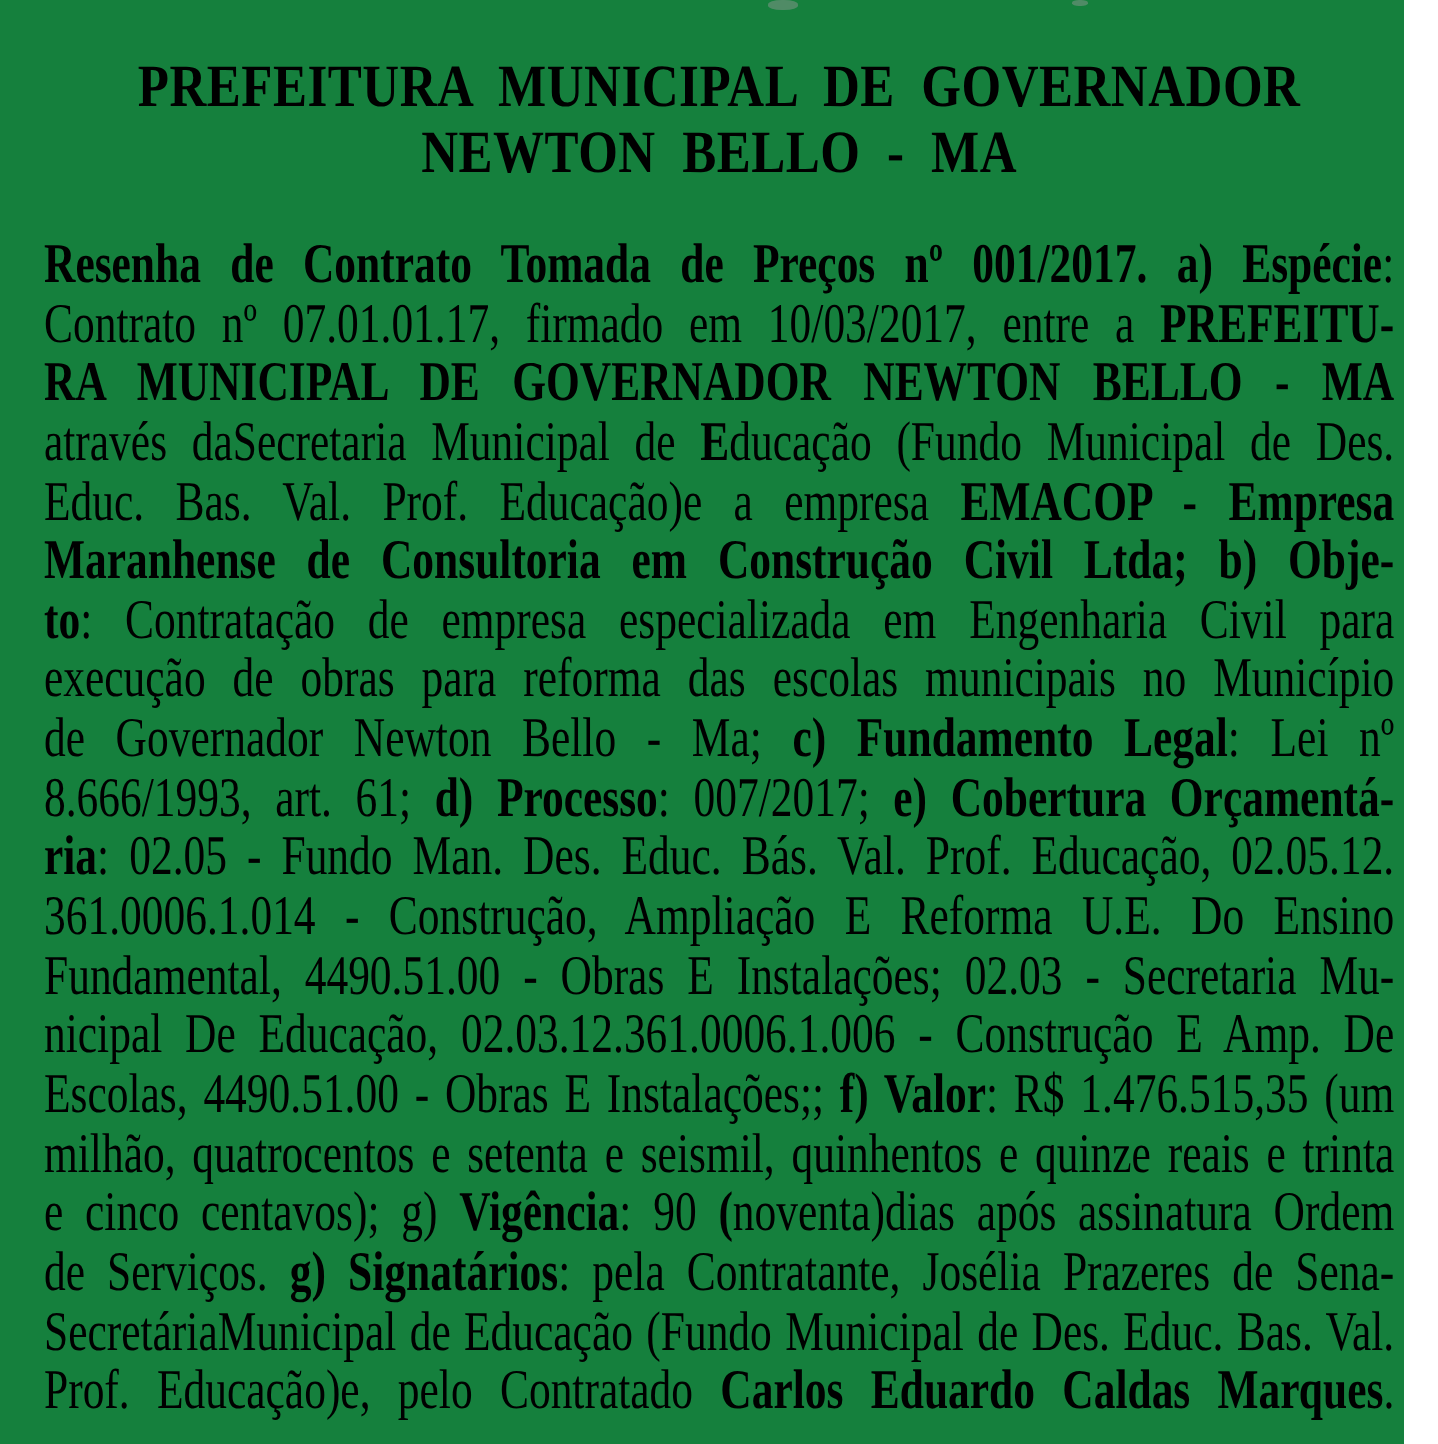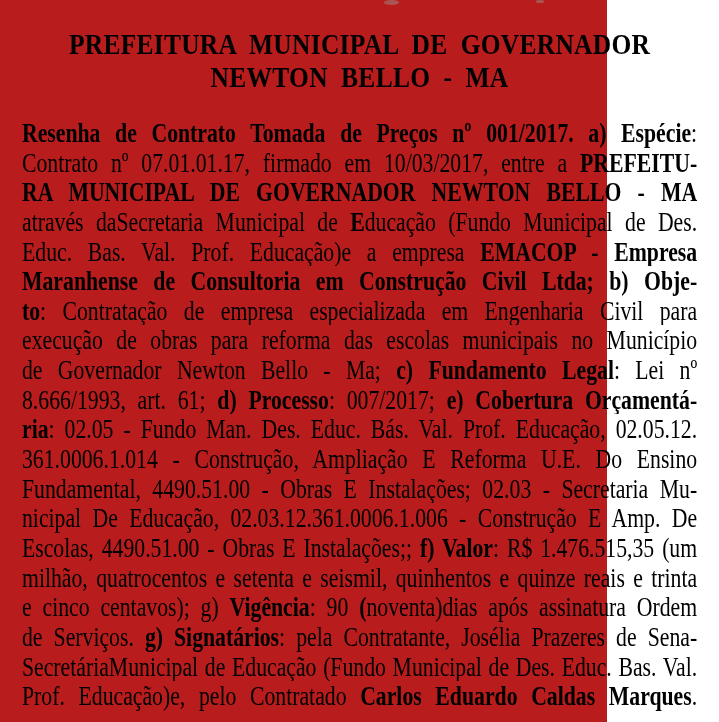--- a/index.html
+++ b/index.html
@@ -7,23 +7,23 @@
     padding: 0;
     width: 719px;
     height: 722px;
     background: #ffffff;
     color: #000000;
     overflow: hidden;
     font-family: "Liberation Serif", serif;
   }
   .page {
     position: relative;
-    width: 607px;
+    width: 702px;
     height: 722px;
-    background: #b91c1c;
+    background: #15803d;
     text-decoration: underline;
   }
   
   .artifact {
     position: absolute;
     background: #9a9a9a;
     opacity: 0.45;
     border-radius: 45%;
   }
   .artifact.a1 { left: 384px; top: 0; width: 15px; height: 5px; }

